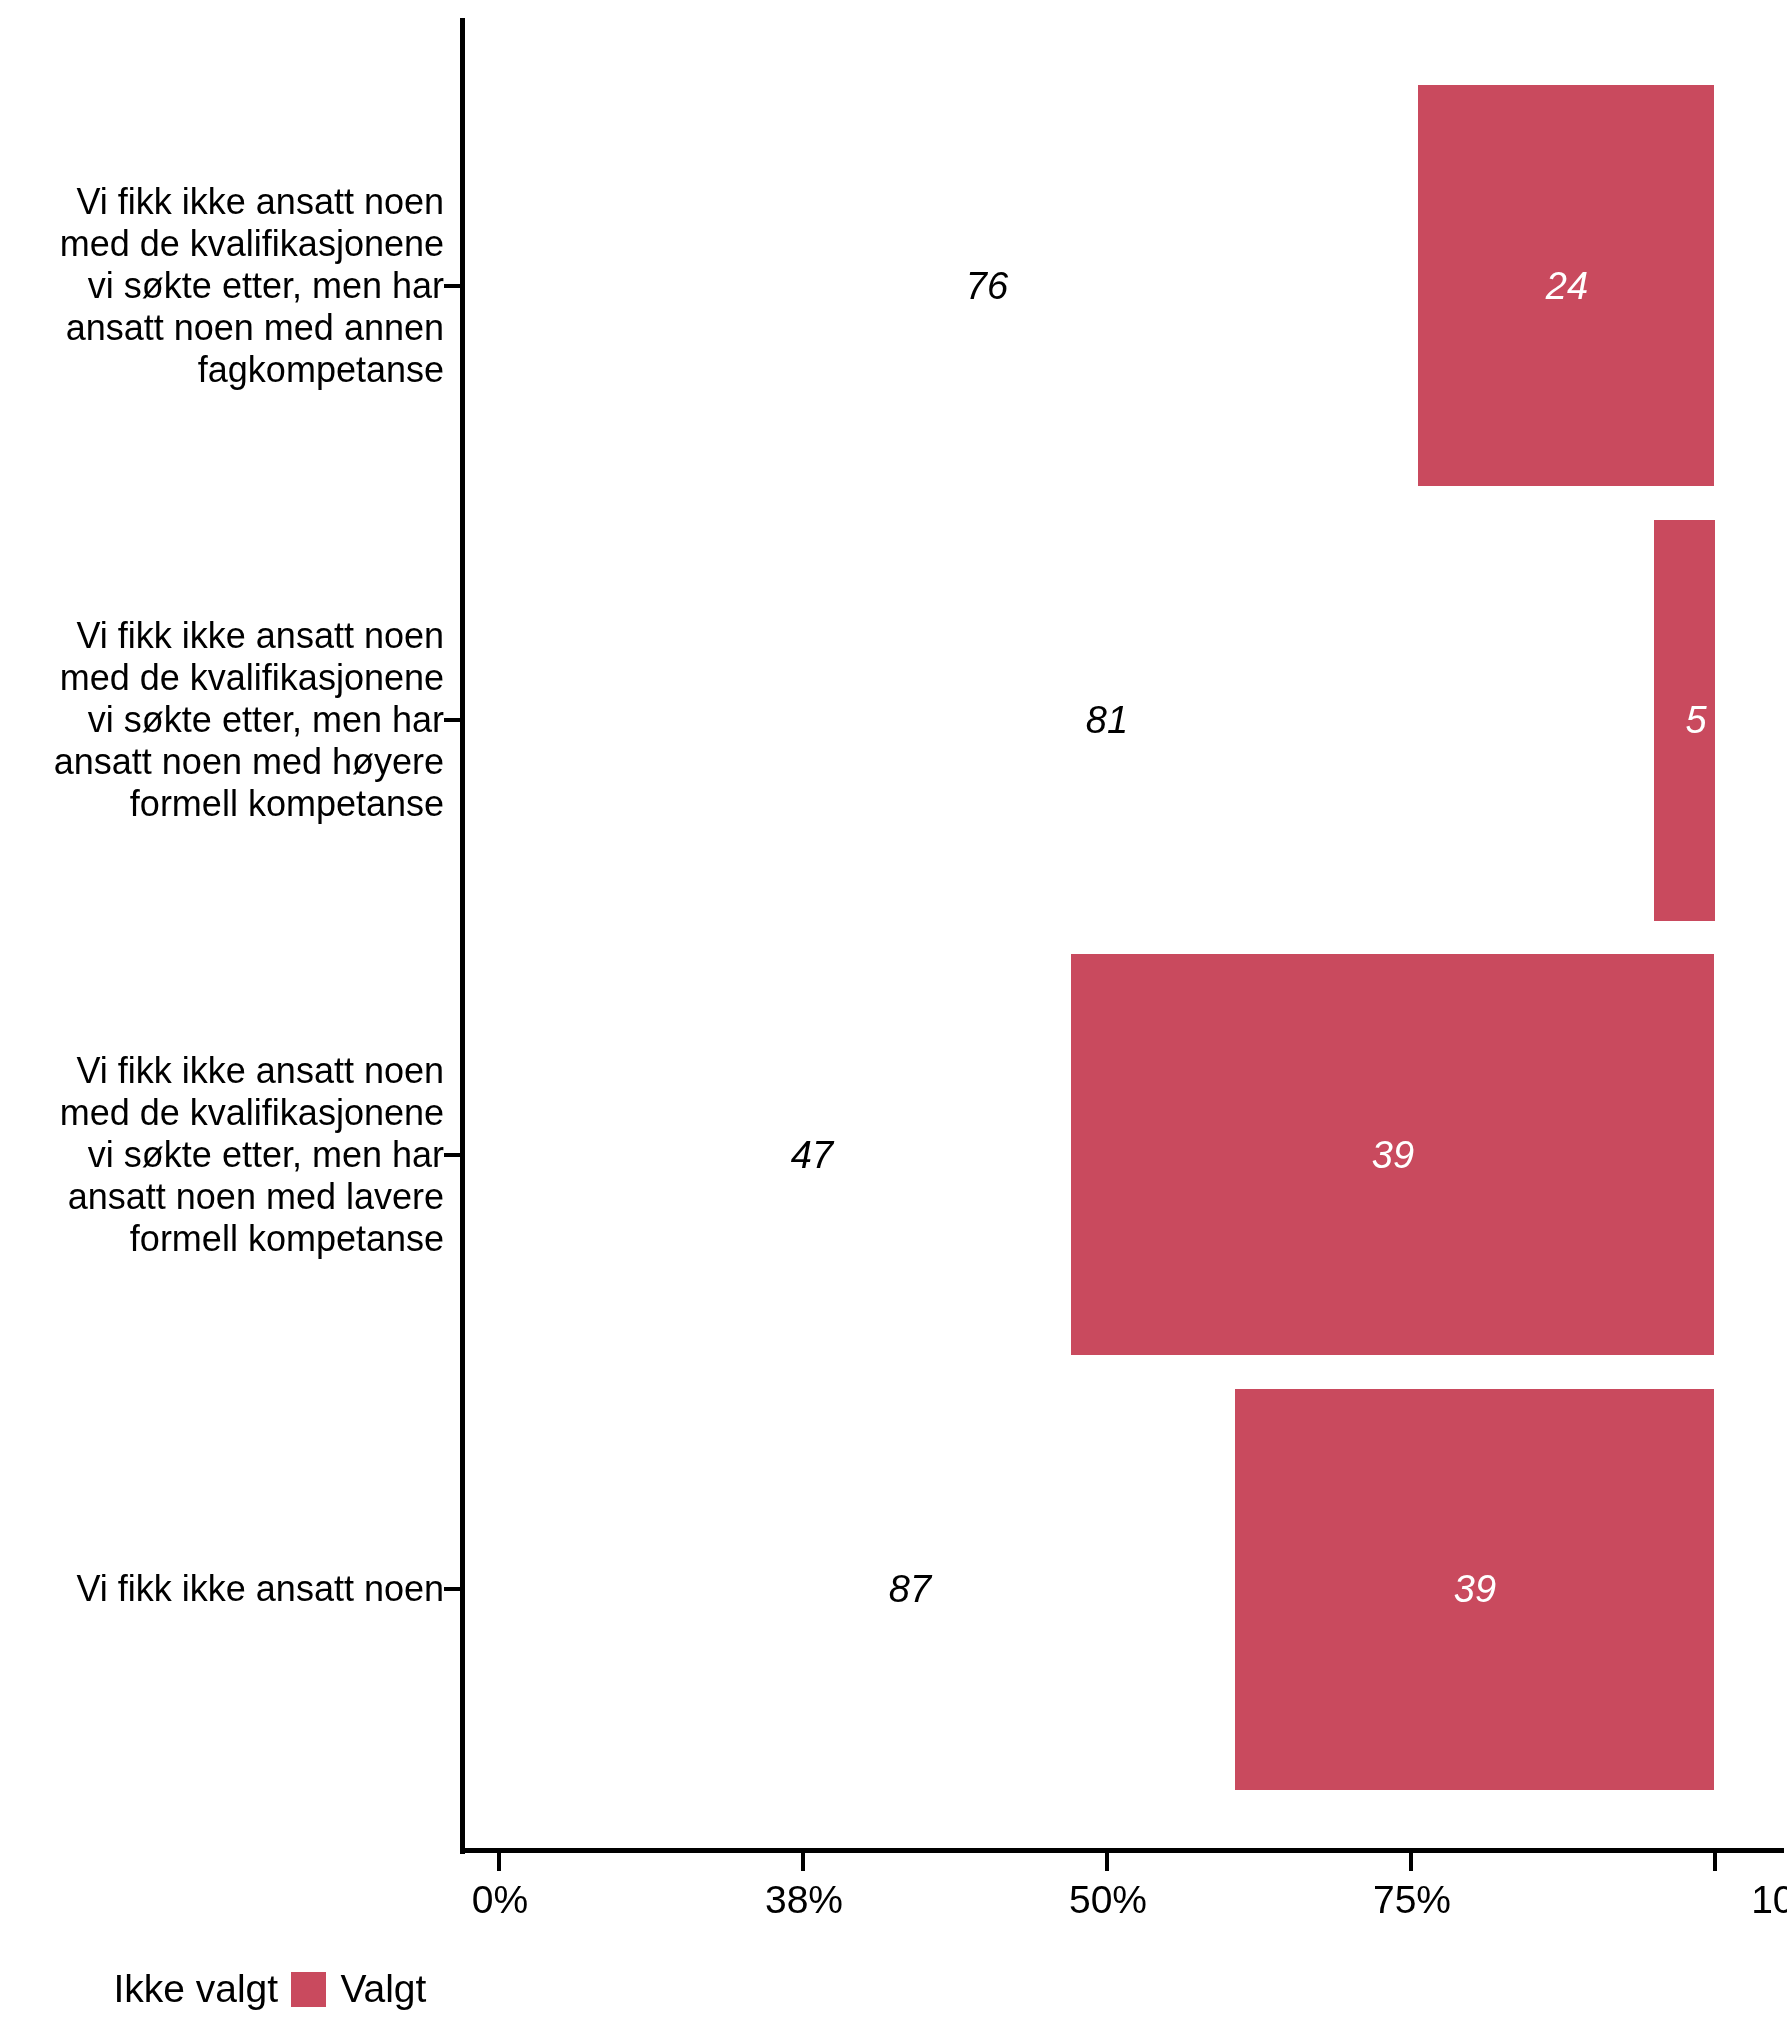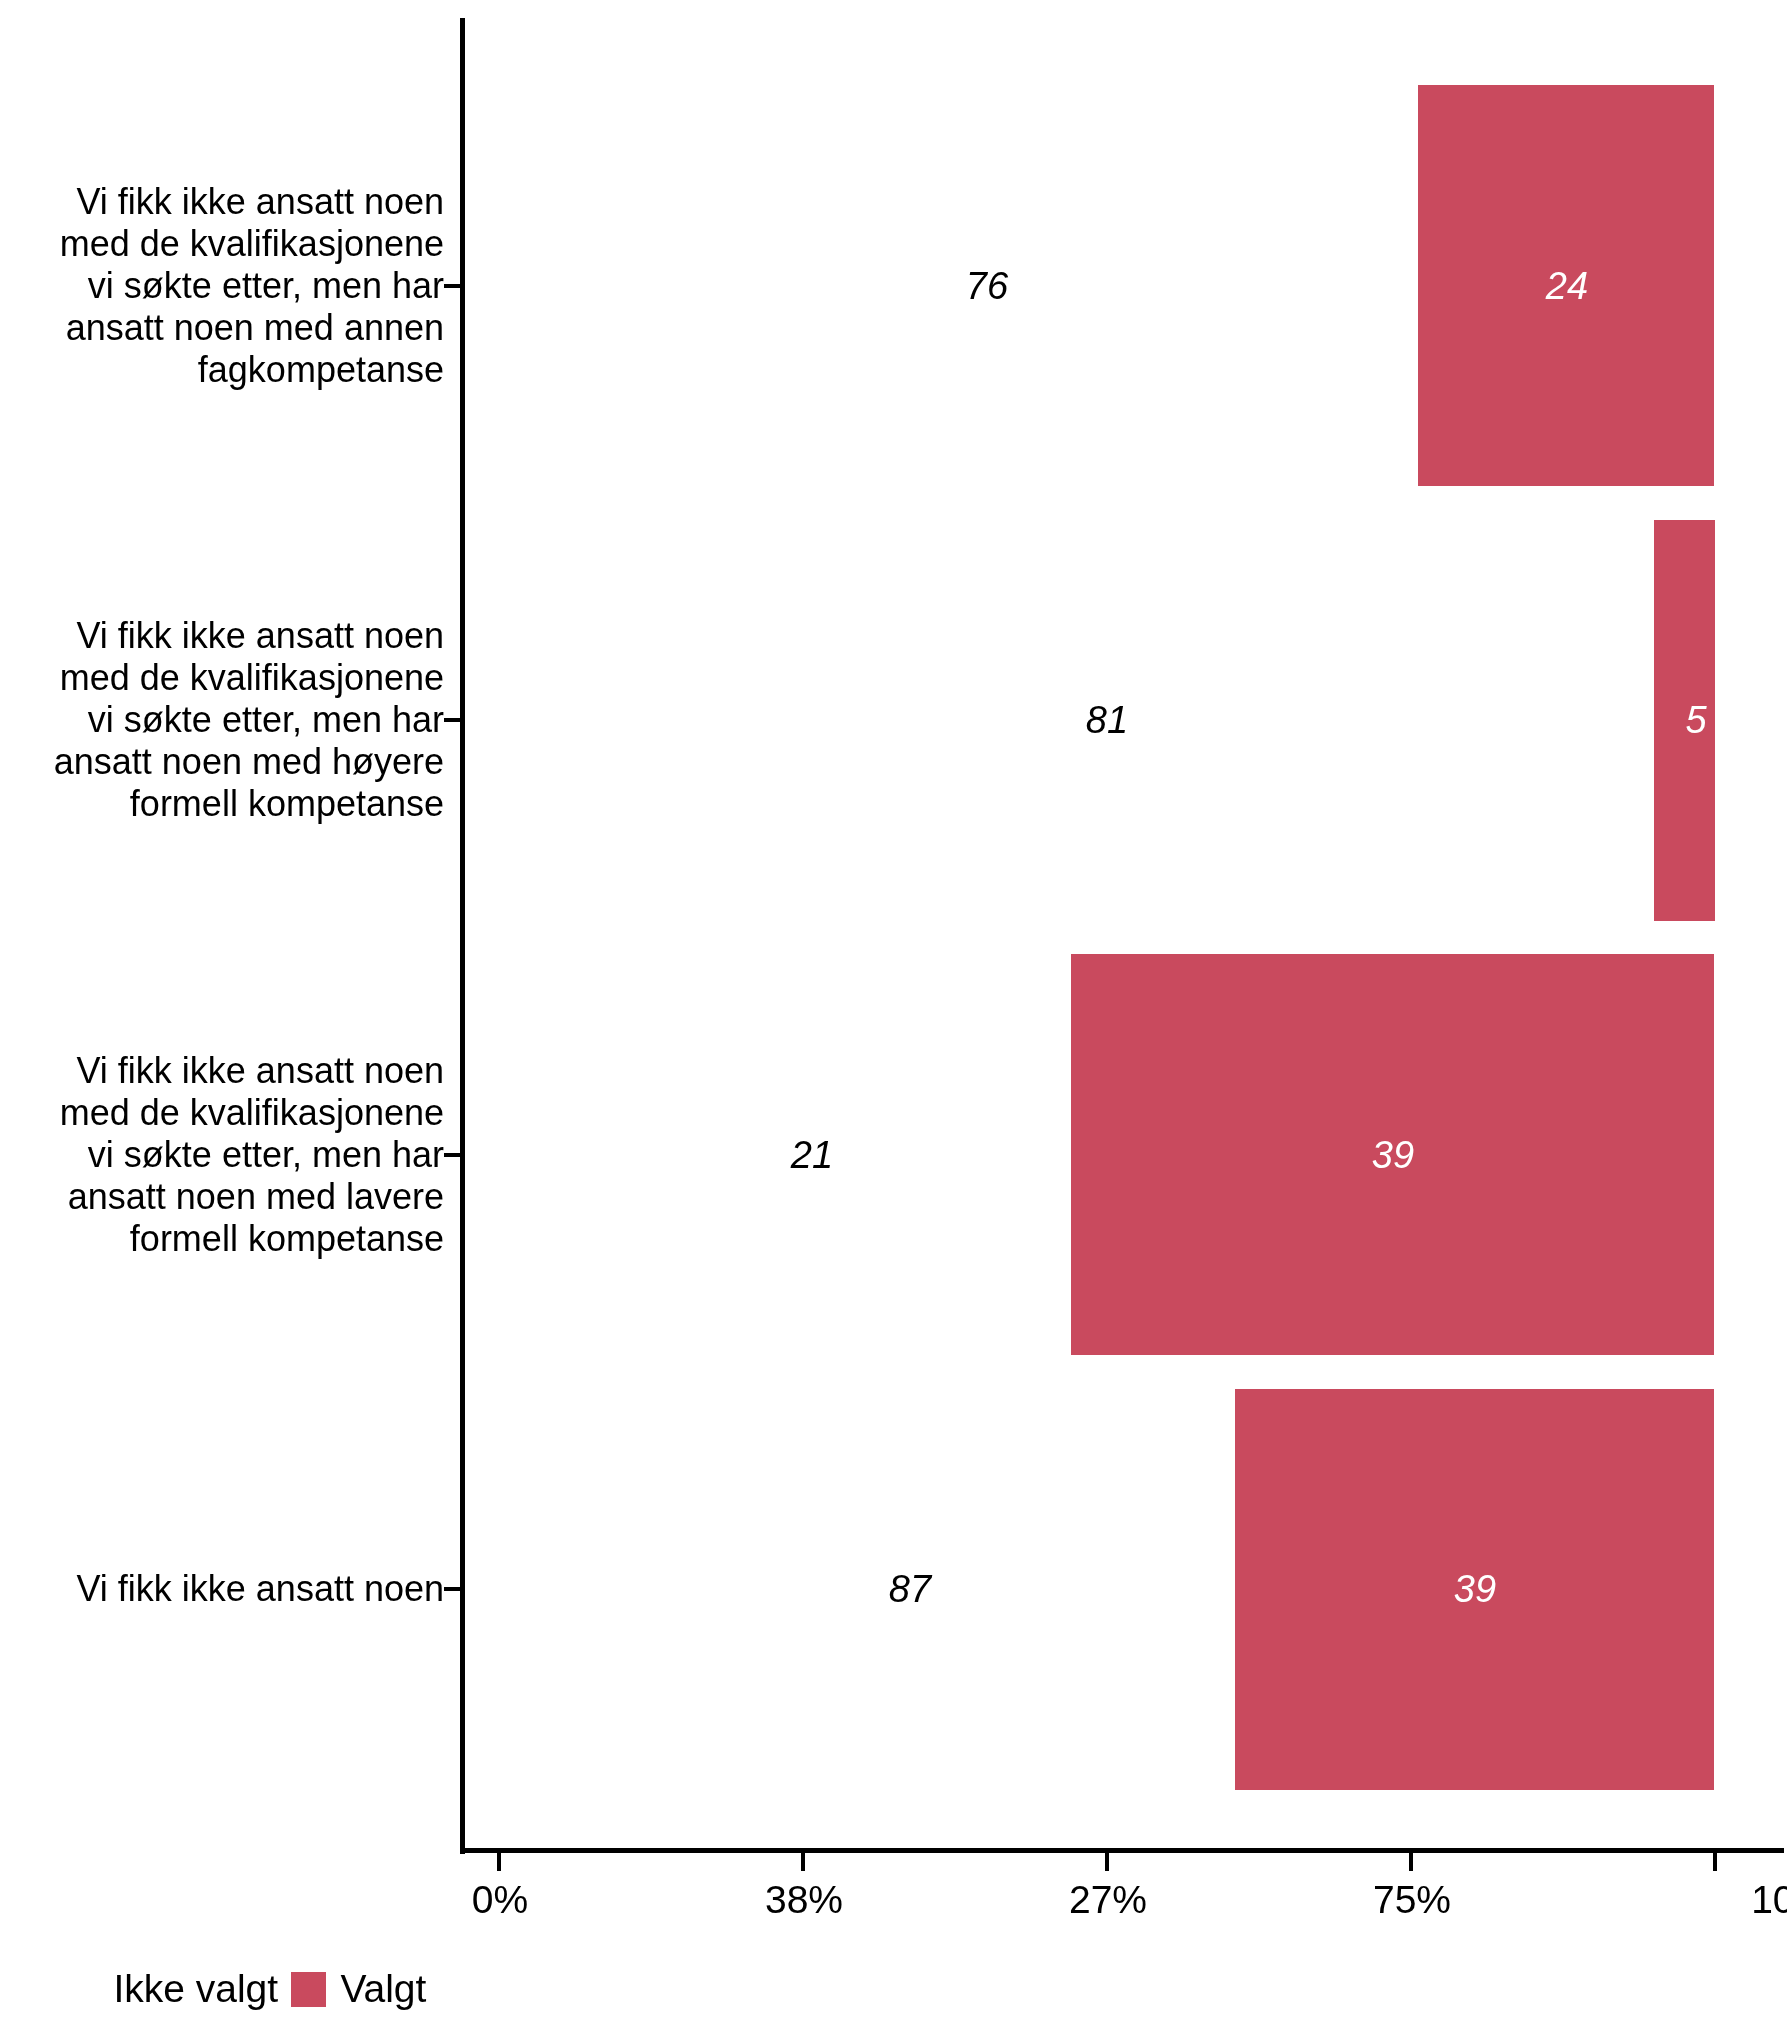--- a/index.html
+++ b/index.html
@@ -76,40 +76,40 @@
   <div class="bar" style="left:1071px;top:954px;width:643px;height:401px;"></div>
   <div class="bar" style="left:1235px;top:1389px;width:479px;height:401px;"></div>
 
   <div class="bar-value" style="left:1567px;top:286px;">24</div>
   <div class="bar-value" style="left:1696px;top:720px;">5</div>
   <div class="bar-value" style="left:1393px;top:1155px;">39</div>
   <div class="bar-value" style="left:1475px;top:1589px;">39</div>
 
   <div class="bar-value dark" style="left:987px;top:286px;">76</div>
   <div class="bar-value dark" style="left:1107px;top:720px;">81</div>
-  <div class="bar-value dark" style="left:812px;top:1155px;">21</div>
+  <div class="bar-value dark" style="left:812px;top:1155px;">47</div>
   <div class="bar-value dark" style="left:910px;top:1589px;">87</div>
 
   <div class="axis-vline"></div>
   <div class="axis-hline"></div>
 
   <div class="ytick" style="top:284px;"></div>
   <div class="ytick" style="top:718px;"></div>
   <div class="ytick" style="top:1153px;"></div>
   <div class="ytick" style="top:1587px;"></div>
 
   <div class="xtick" style="left:497px;"></div>
   <div class="xtick" style="left:801px;"></div>
   <div class="xtick" style="left:1105px;"></div>
   <div class="xtick" style="left:1409px;"></div>
   <div class="xtick" style="left:1713px;"></div>
 
   <div class="xticklabel" style="left:500px;">0%</div>
   <div class="xticklabel" style="left:804px;">38%</div>
-  <div class="xticklabel" style="left:1108px;">27%</div>
+  <div class="xticklabel" style="left:1108px;">50%</div>
   <div class="xticklabel" style="left:1412px;">75%</div>
   <div class="xticklabel" style="left:1801px;">100%</div>
 
   <div class="cat-label" style="top:286px;">Vi fikk ikke ansatt noen
 med de kvalifikasjonene
 vi søkte etter, men har
 ansatt noen med annen
 fagkompetanse</div>
   <div class="cat-label" style="top:720px;">Vi fikk ikke ansatt noen
 med de kvalifikasjonene

